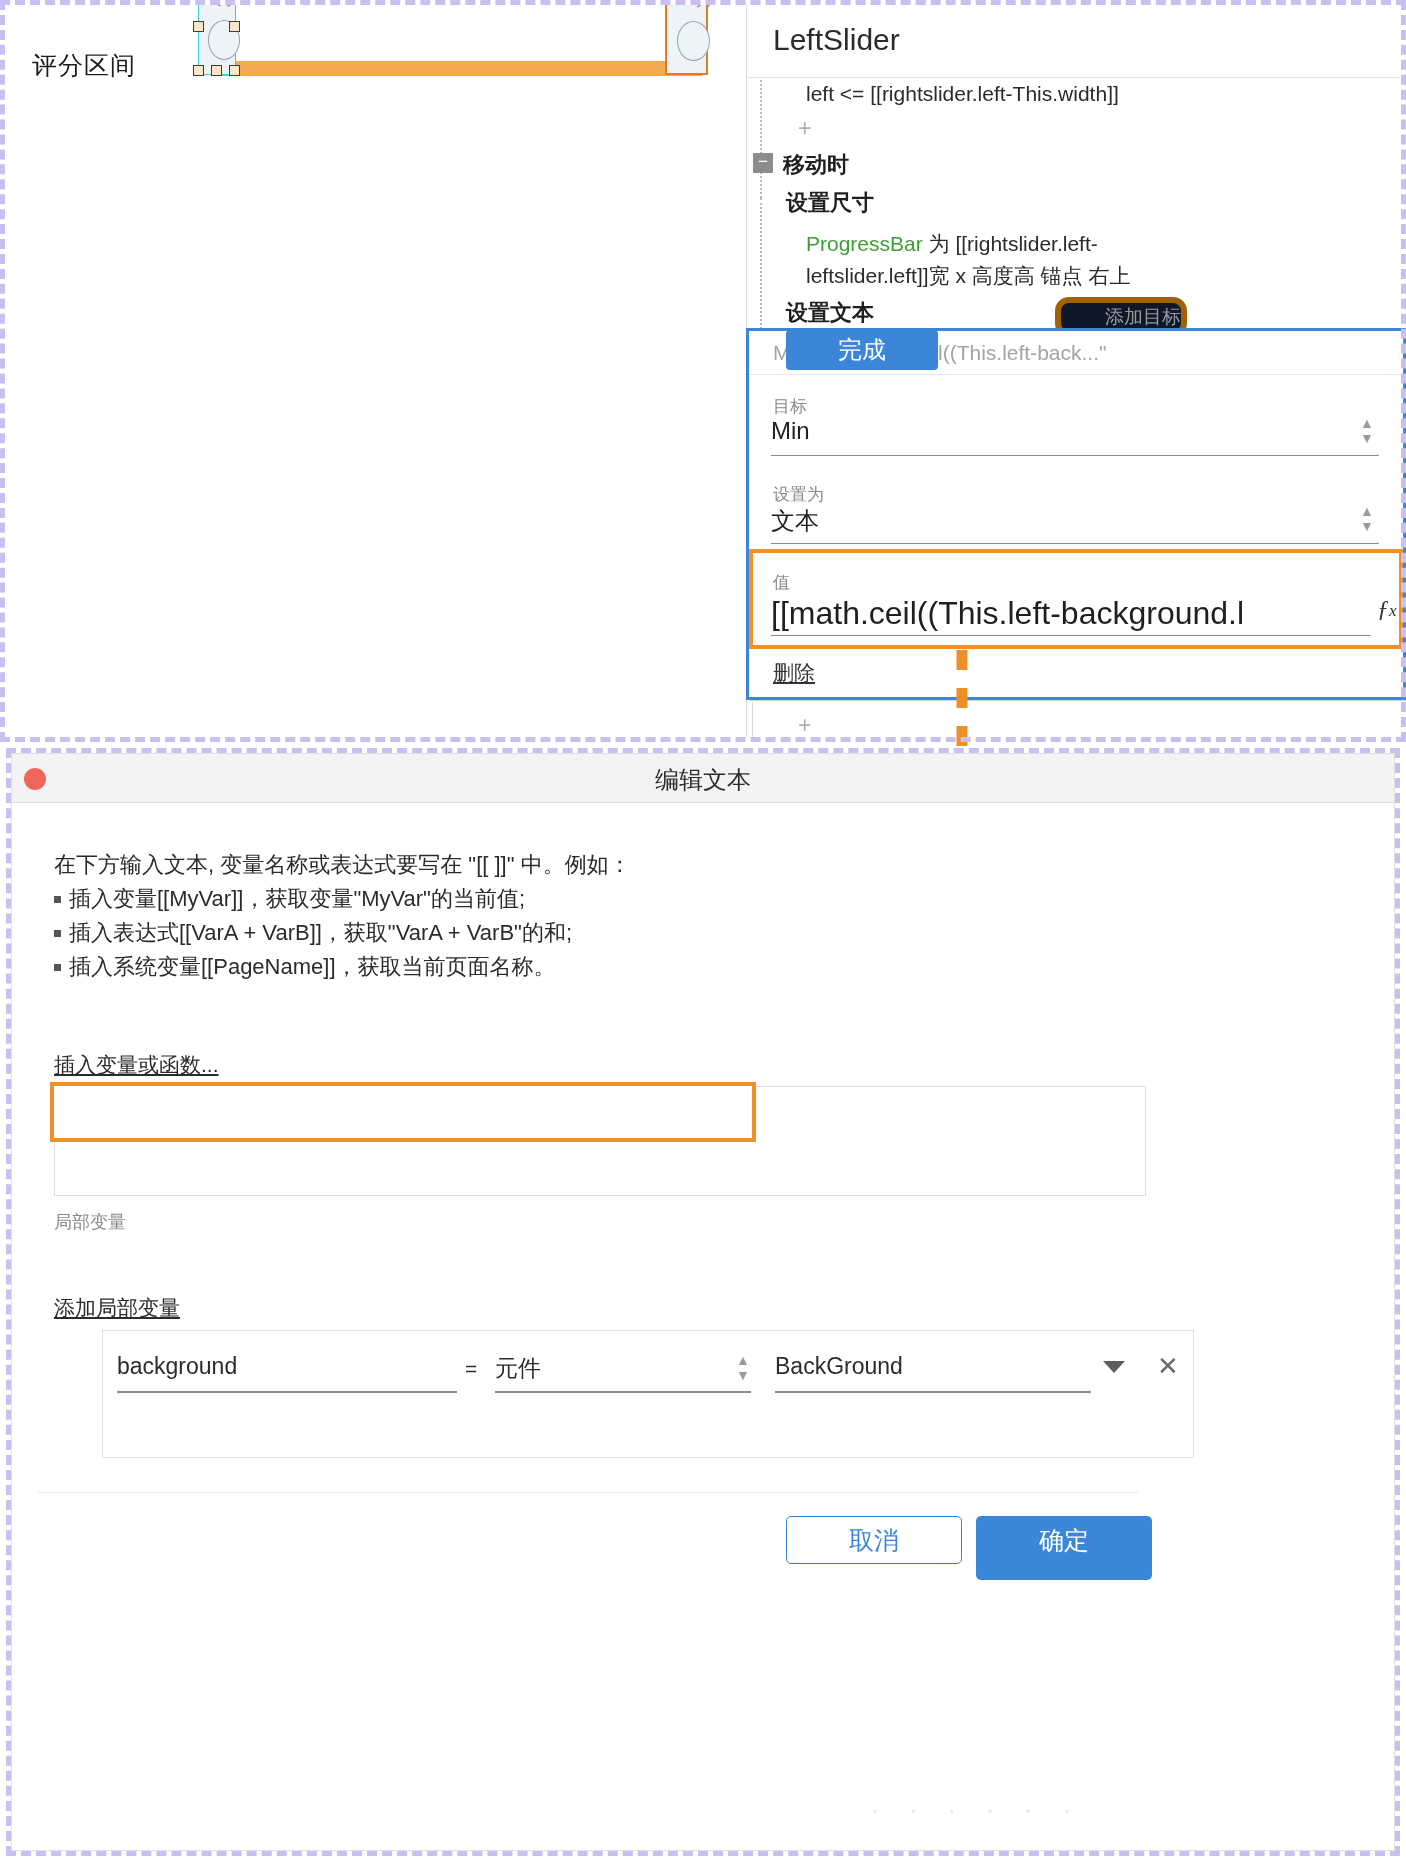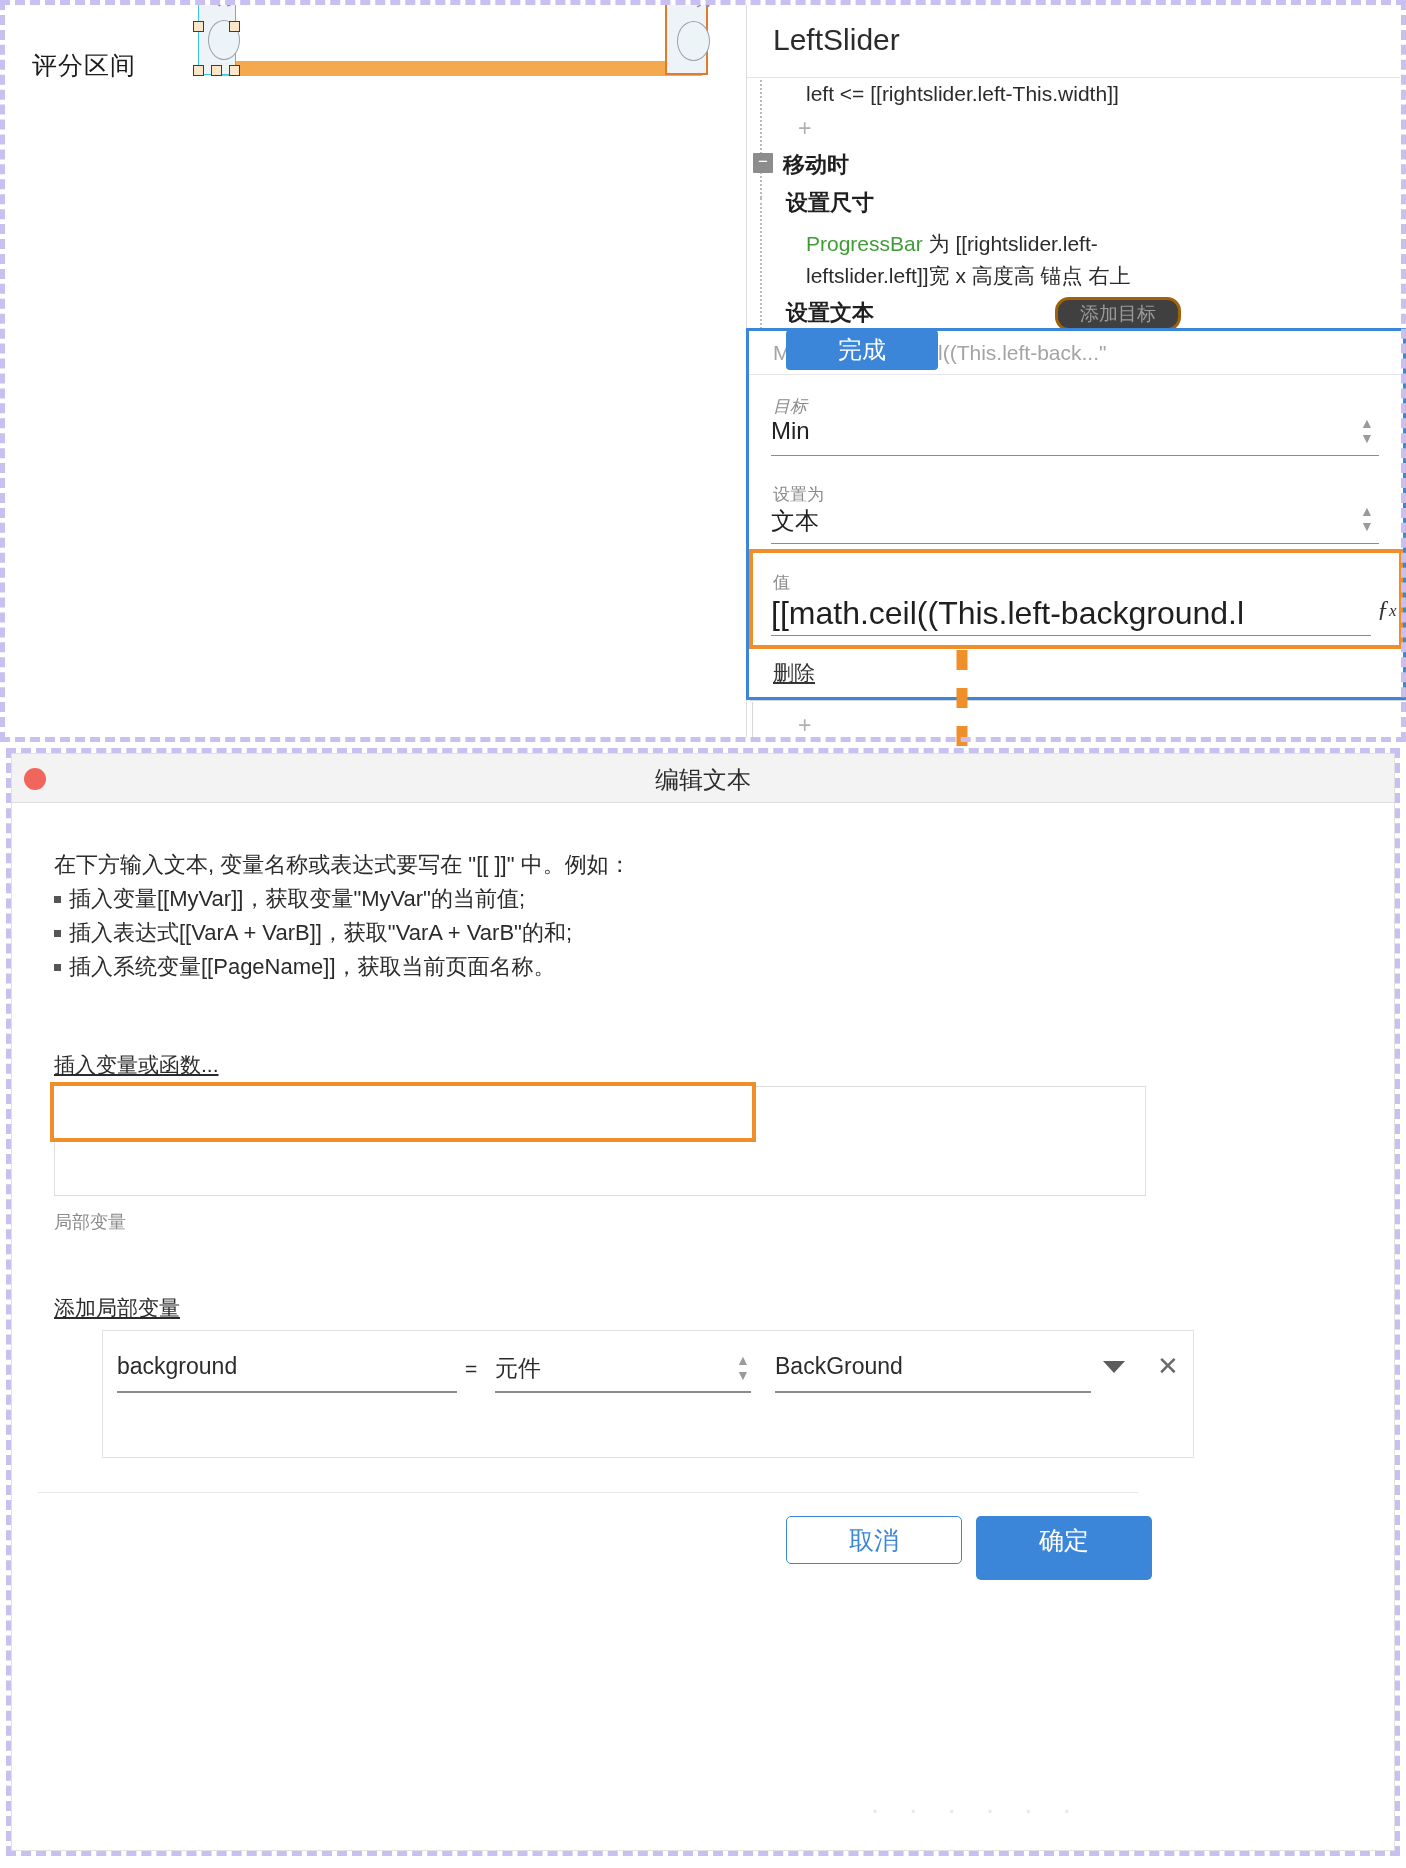--- a/index.html
+++ b/index.html
@@ -127,22 +127,22 @@
     position:absolute;left:806px;top:228px;width:346px;
     font-size:21px;color:#2b2b2b;line-height:32px;
   }
   .green{color:#3f9d35;}
 
   #action2-label{
     position:absolute;left:786px;top:298px;font-size:22px;font-weight:bold;color:#1f1f1f;text-align:center;
   }
   #add-target-btn{
     position:absolute;left:1055px;top:297px;width:120px;height:28px;
-    border:3px solid #a16207;border-radius:14px;background:#404040;
-    color:#9a9a9a;font-size:19px;text-align:center;line-height:27px;
+    border:6px solid #a16207;border-radius:14px;background:#0f172a;
+    color:#9a9a9a;font-size:19px;text-align:right;line-height:27px;
   }
 
   
   #editor-card{
     position:absolute;left:746px;top:328px;width:660px;height:372px;
     border:3px solid #3b86d8;box-sizing:border-box;background:#fff;
   }
   #summary-row{
     position:absolute;left:0;top:0;width:654px;height:43px;
     border-bottom:1px solid #e6e6e6;background:#fff;
@@ -152,21 +152,21 @@
   }
 
   .field-label{position:absolute;font-size:17px;color:#8a8a8a;}
   .field-value{position:absolute;font-size:24px;color:#1f1f1f;}
   .field-underline{position:absolute;height:1px;background:#8b8b8b;}
   .stepper{
     position:absolute;width:16px;height:30px;color:#9b9b9b;
     font-size:14px;line-height:15px;text-align:center;
   }
 
-  #lbl-target{left:24px;top:64px;font-style:italic;}
+  #lbl-target{left:24px;top:64px;}
   #val-target{left:22px;top:86px;}
   #ul-target{left:22px;top:124px;width:608px;}
   #step-target{left:610px;top:85px;}
 
   #lbl-setas{left:24px;top:152px;}
   #val-setas{left:22px;top:174px;}
   #ul-setas{left:22px;top:212px;width:608px;}
   #step-setas{left:610px;top:173px;}
 
   

